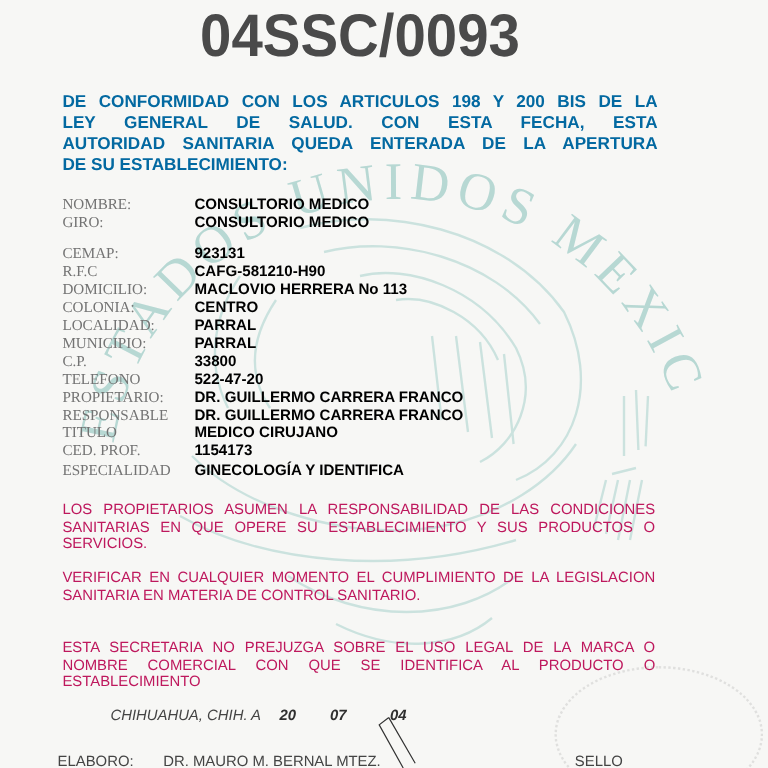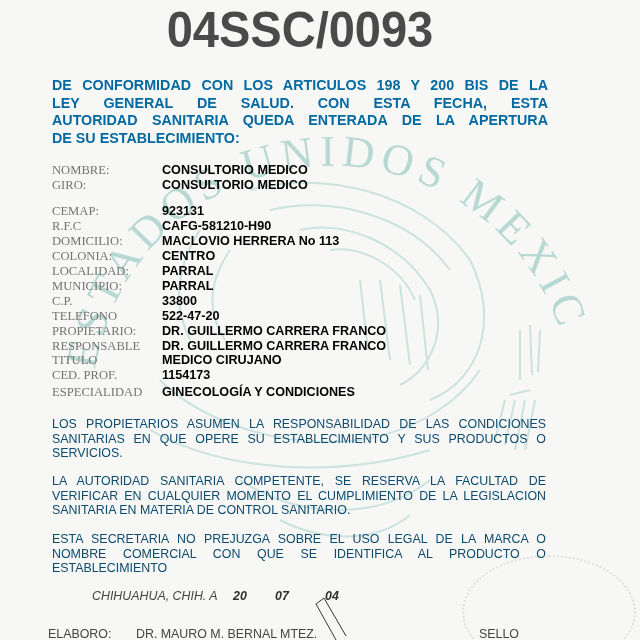--- a/index.html
+++ b/index.html
@@ -22,21 +22,21 @@
     font-weight: bold; font-size: 14.3px; line-height: 17.6px; color: #0369a1;
     text-align: justify; text-align-last: left;
   }
   .intro span.line { display: block; text-align: justify; text-align-last: justify; }
   .intro span.line.last { text-align-last: left; }
   .fields { position: absolute; left: 52px; top: 163px; }
   .row { position: absolute; left: 0; white-space: nowrap; font-size: 12.6px; }
   .row .lbl { position: absolute; left: 0; color: #737373; font-weight: normal; font-family: Liberation Serif, serif; }
   .row .val { position: absolute; left: 110px; color: #000000; font-weight: bold; }
   .para {
-    position: absolute; left: 52px; width: 494px; font-size: 12.4px; line-height: 14.6px; color: #0c4a6e;
+    position: absolute; left: 52px; width: 494px; font-size: 12.4px; line-height: 14.6px; color: #be185d;
   }
   .para span.line { display: block; text-align: justify; text-align-last: justify; }
   .para span.line.last { text-align-last: left; }
   .dateline { position: absolute; top: 589px; left: 92px; font-size: 12.4px; color: #444; white-space: nowrap; font-style: italic; }
   .dateline .d { position: absolute; font-weight: bold; color: #2f2f2f; }
   .footer { position: absolute; top: 627px; font-size: 12.4px; color: #444; white-space: nowrap; }
   .seal { position: absolute; left: 462px; top: 555px; width: 170px; height: 110px; border-radius: 50%;
           border: 2px dotted rgba(180,180,180,0.35); }
 </style>
 </head>
@@ -127,32 +127,31 @@
   <div class="row" style="top:190px">
     <span class="lbl">TITULO</span>
     <span class="val">MEDICO CIRUJANO</span>
   </div>
   <div class="row" style="top:205px">
     <span class="lbl">CED. PROF.</span>
     <span class="val">1154173</span>
   </div>
   <div class="row" style="top:222px">
     <span class="lbl">ESPECIALIDAD</span>
-    <span class="val">GINECOLOGÍA Y CONDICIONES</span>
+    <span class="val">GINECOLOGÍA Y IDENTIFICA</span>
   </div>
 </div>
 
 <div class="para" style="top:417px">
   <span class="line">LOS PROPIETARIOS ASUMEN LA RESPONSABILIDAD DE LAS CONDICIONES</span>
   <span class="line">SANITARIAS EN QUE OPERE SU ESTABLECIMIENTO Y SUS PRODUCTOS O</span>
   <span class="line last">SERVICIOS.</span>
 </div>
 
 <div class="para" style="top:474px">
-  <span class="line">LA AUTORIDAD SANITARIA COMPETENTE, SE RESERVA LA FACULTAD DE</span>
   <span class="line">VERIFICAR EN CUALQUIER MOMENTO EL CUMPLIMIENTO DE LA LEGISLACION</span>
   <span class="line last">SANITARIA EN MATERIA DE CONTROL SANITARIO.</span>
 </div>
 
 <div class="para" style="top:532px">
   <span class="line">ESTA SECRETARIA NO PREJUZGA SOBRE EL USO LEGAL DE LA MARCA O</span>
   <span class="line">NOMBRE COMERCIAL CON QUE SE IDENTIFICA AL PRODUCTO O</span>
   <span class="line last">ESTABLECIMIENTO</span>
 </div>
 

